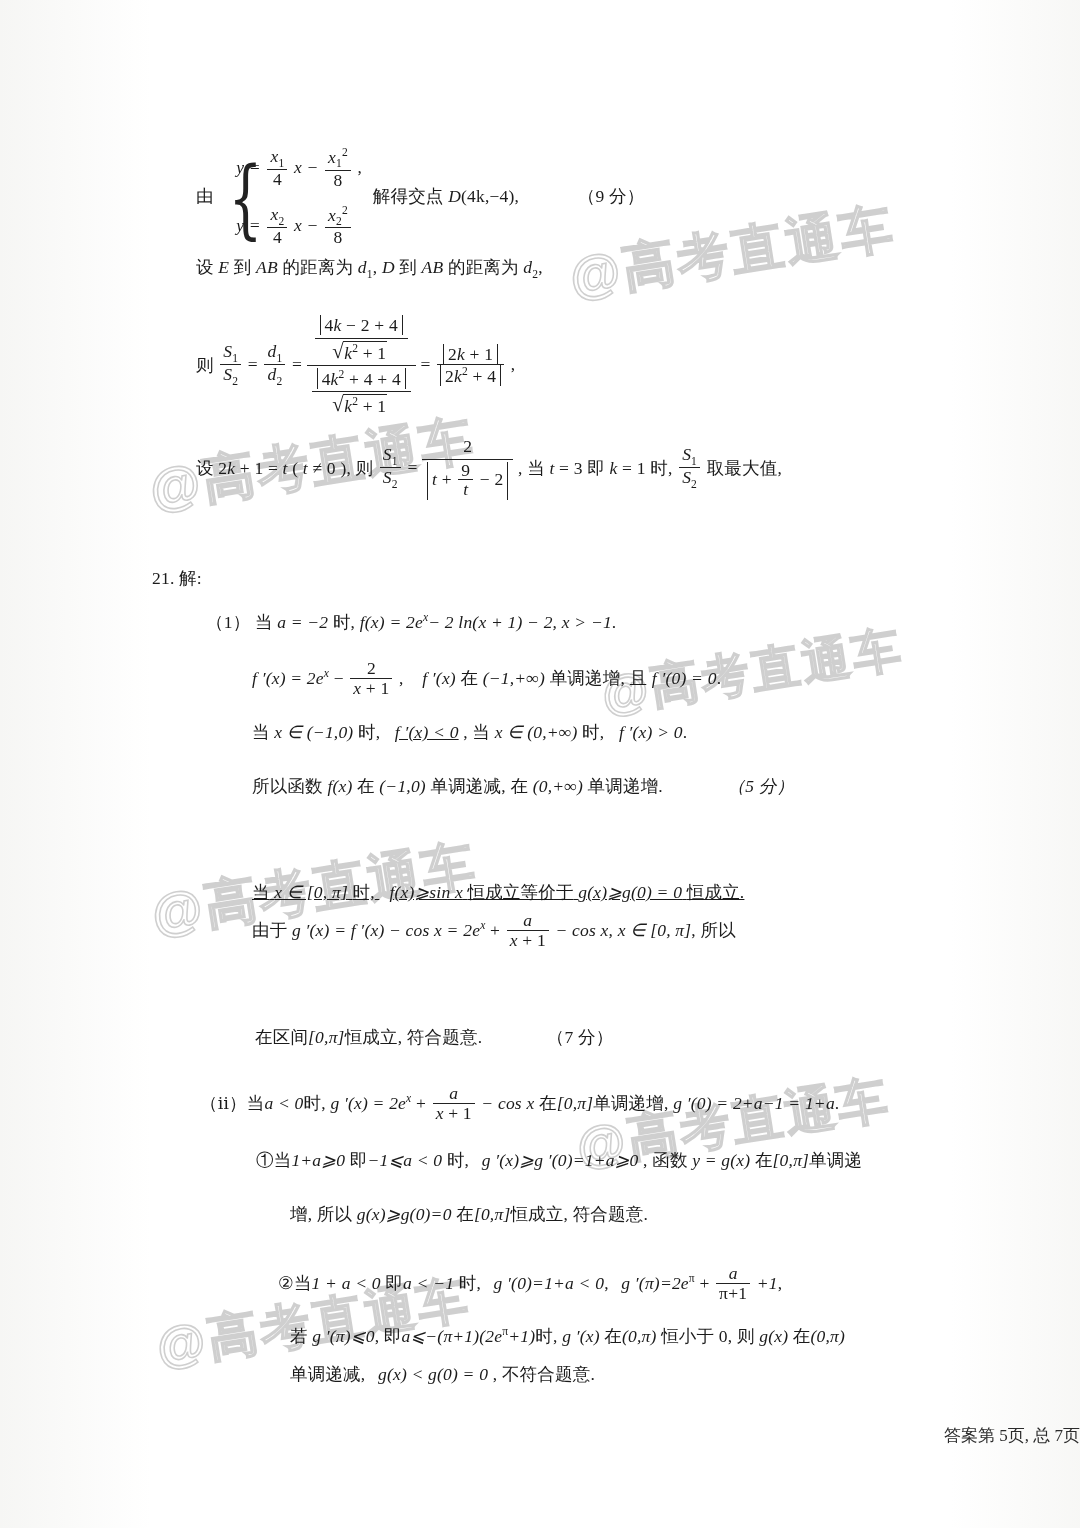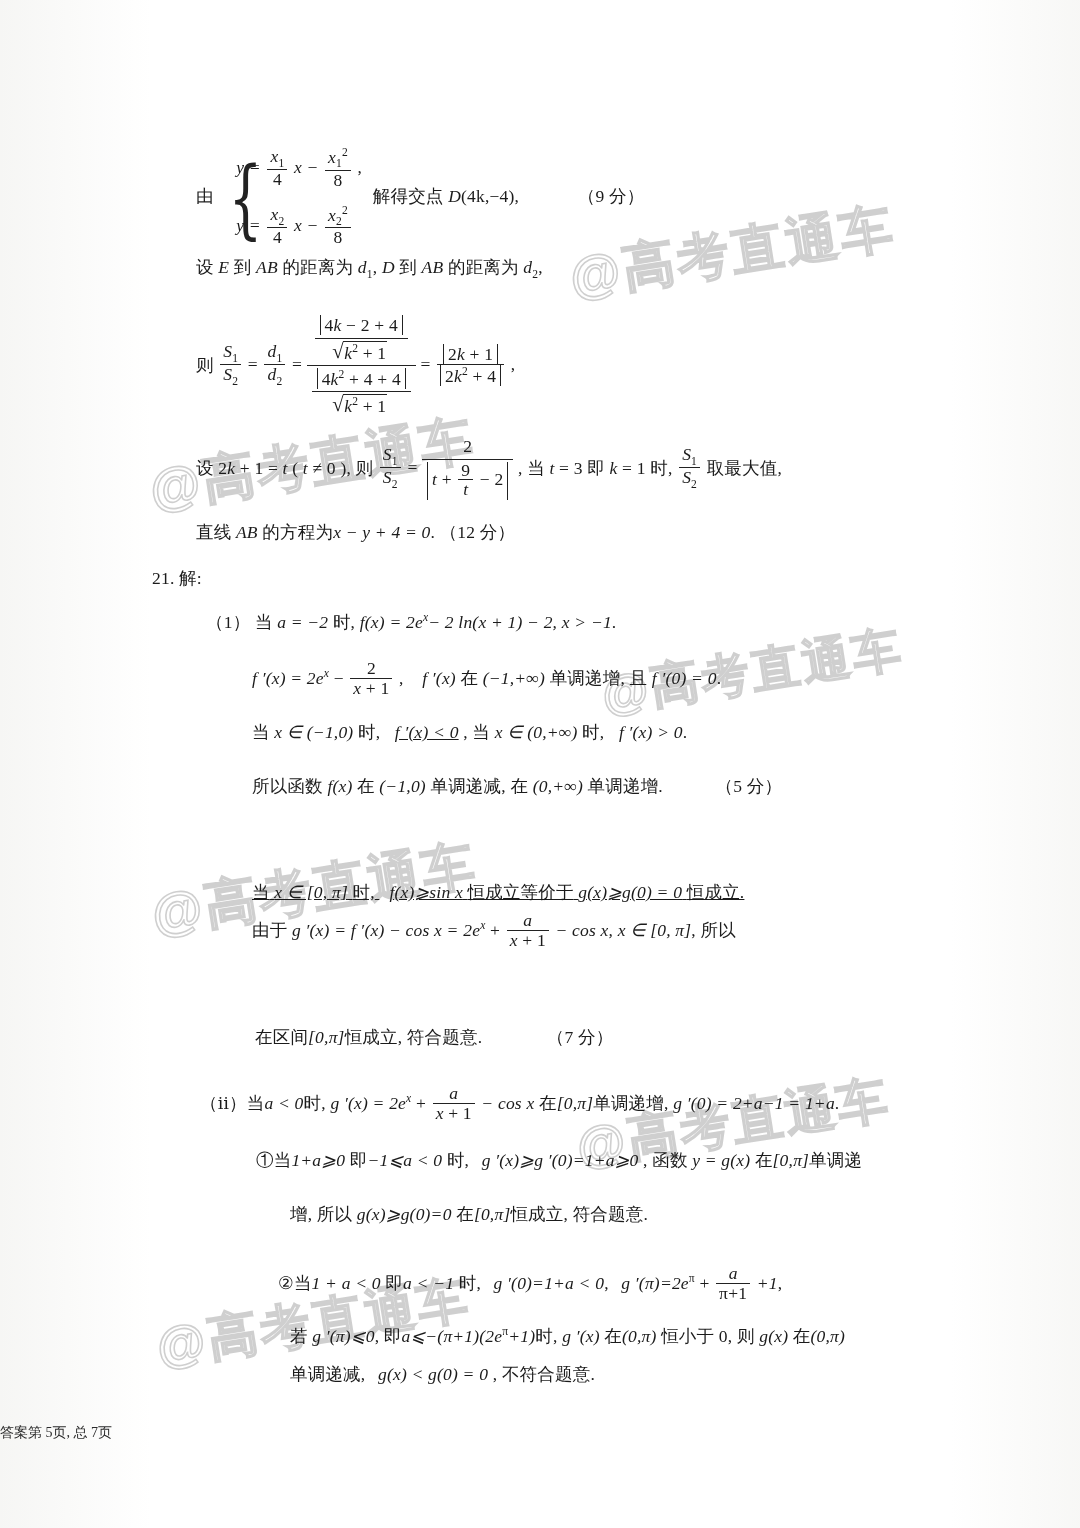--- a/index.html
+++ b/index.html
@@ -107,22 +107,22 @@
     display:inline-block;
     vertical-align:middle;
     text-align:center;
     line-height:1.12;
   }
   .big-frac > .num2{ display:block; padding:0 5px 2px; }
   .big-frac > .den2{ display:block; padding:2px 5px 0; border-top:1.4px solid #222; }
   .footer{
     position:absolute;
     left:0; right:0;
-    text-align:left;
-    font-size:14px;
+    text-align:right;
+    font-size:17px;
     color:#2a2a2a;
   }
 </style>
 </head>
 <body>
 
 <div class="page">
   <div class="paper-tint"></div>
 
   <div class="wm-layer">
@@ -238,26 +238,20 @@
         </span>
       </span>
       <span class="han" style="vertical-align:middle;">, 当 <i class="mi">t</i> = 3 即 <i class="mi">k</i> = 1 时,</span>
       <span class="mfrac">
         <span class="num"><i class="mi">S</i><span class="sub">1</span></span>
         <span class="den"><i class="mi">S</i><span class="sub">2</span></span>
       </span>
       <span class="han" style="vertical-align:middle;">取最大值,</span>
     </div>
 
-    <div class="line" style="left:196px; top:522px;">
-      <span class="han">直线</span>
-      <i class="mi">AB</i>
-      <span class="han">的方程为</span><span class="mi">x − y + 4 = 0</span><span>.</span>
-      <span class="han">（12 分）</span>
-    </div>
 
     <div class="line" style="left:152px; top:568px;">
       <span>21.</span>
       <span class="han">解:</span>
     </div>
 
     <div class="line" style="left:206px; top:610px;">
       <span class="han">（1）</span>
       <span class="han">当</span>
       <span class="mi">a = −2</span>
@@ -294,21 +288,21 @@
     </div>
 
     <div class="line" style="left:252px; top:776px;">
       <span class="han">所以函数</span>
       <span class="mi">f(x)</span>
       <span class="han">在</span>
       <span class="mi">(−1,0)</span>
       <span class="han">单调递减, 在</span>
       <span class="mi">(0,+∞)</span>
       <span class="han">单调递增.</span>
-      <span class="han" style="margin-left:48px;">（5 分）</span>
+      <span class="han" style="margin-left:60px;font-style:italic;">（5 分）</span>
     </div>
 
 
     <div class="line" style="left:252px; top:882px;text-decoration:underline;">
       <span class="han">当</span>
       <span class="mi">x ∈ [0, π]</span>
       <span class="han">时,</span>
       <span class="mi" style="margin-left:10px;">f(x)⩾sin x</span>
       <span class="han">恒成立等价于</span>
       <span class="mi">g(x)⩾g(0) = 0</span>

